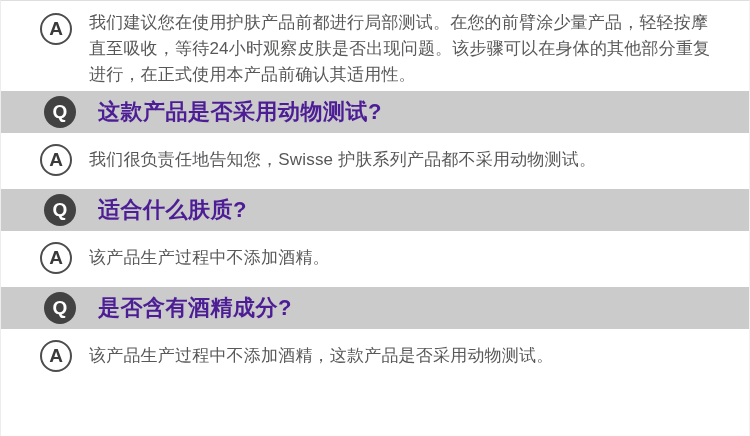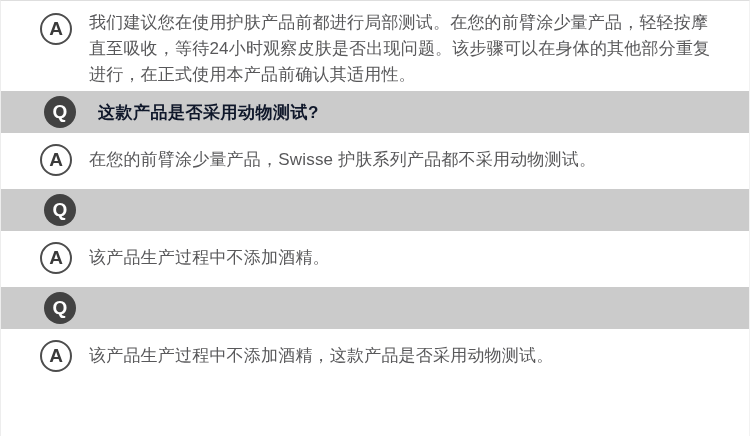--- a/index.html
+++ b/index.html
@@ -75,24 +75,24 @@
     background: #424242;
     display: flex;
     align-items: center;
     justify-content: center;
     font-weight: bold;
     font-size: 19px;
     color: #ffffff;
   }
   .q-text {
     margin-left: 22px;
-    font-size: 17px;
+    font-size: 22px;
     font-weight: bold;
     letter-spacing: 0.5px;
-    color: #0f172a;
+    color: #4c1d95;
   }
 </style>
 </head>
 <body>
 
 <div class="page">
 
   <div class="answer-row first">
     <span class="a-badge">
       <span>A</span>
@@ -106,40 +106,42 @@
     <span class="q-badge">
       <span>Q</span>
     </span>
     <span class="q-text">这款产品是否采用动物测试?</span>
   </div>
 
   <div class="answer-row">
     <span class="a-badge">
       <span>A</span>
     </span>
-    <p class="a-text">在您的前臂涂少量产品，Swisse 护肤系列产品都不采用动物测试。</p>
+    <p class="a-text">我们很负责任地告知您，Swisse 护肤系列产品都不采用动物测试。</p>
   </div>
 
   <div class="question-row">
     <span class="q-badge">
       <span>Q</span>
     </span>
+    <span class="q-text">适合什么肤质?</span>
   </div>
 
   <div class="answer-row">
     <span class="a-badge">
       <span>A</span>
     </span>
     <p class="a-text">该产品生产过程中不添加酒精。</p>
   </div>
 
   <div class="question-row">
     <span class="q-badge">
       <span>Q</span>
     </span>
+    <span class="q-text">是否含有酒精成分?</span>
   </div>
 
   <div class="answer-row">
     <span class="a-badge">
       <span>A</span>
     </span>
     <p class="a-text">该产品生产过程中不添加酒精，这款产品是否采用动物测试。</p>
   </div>
 
 </div>

